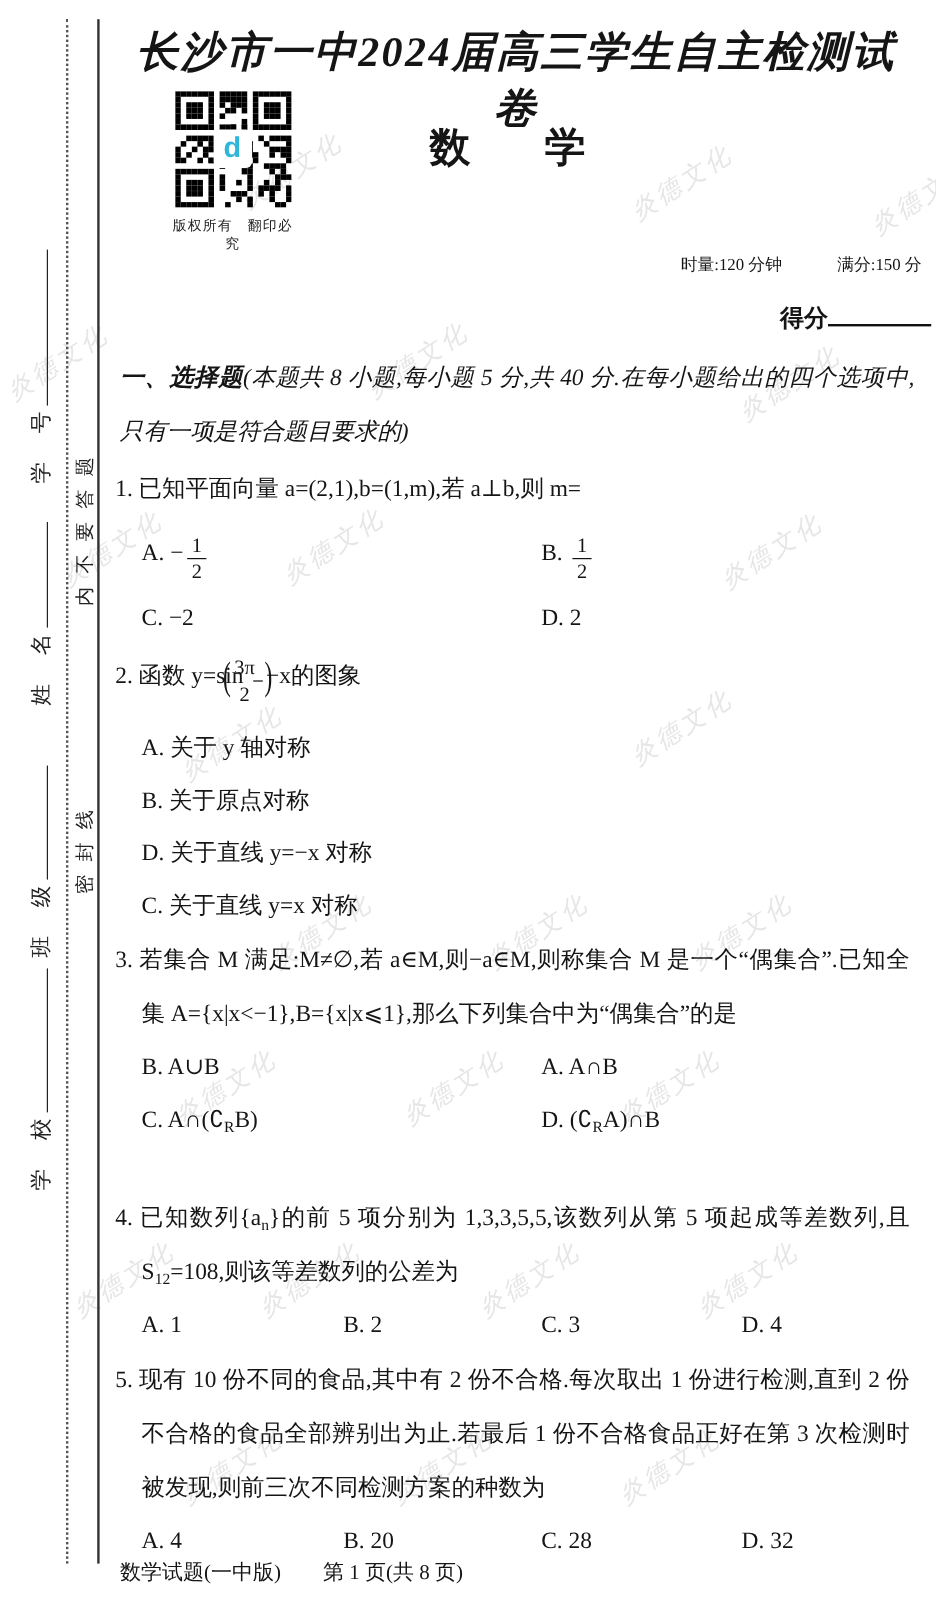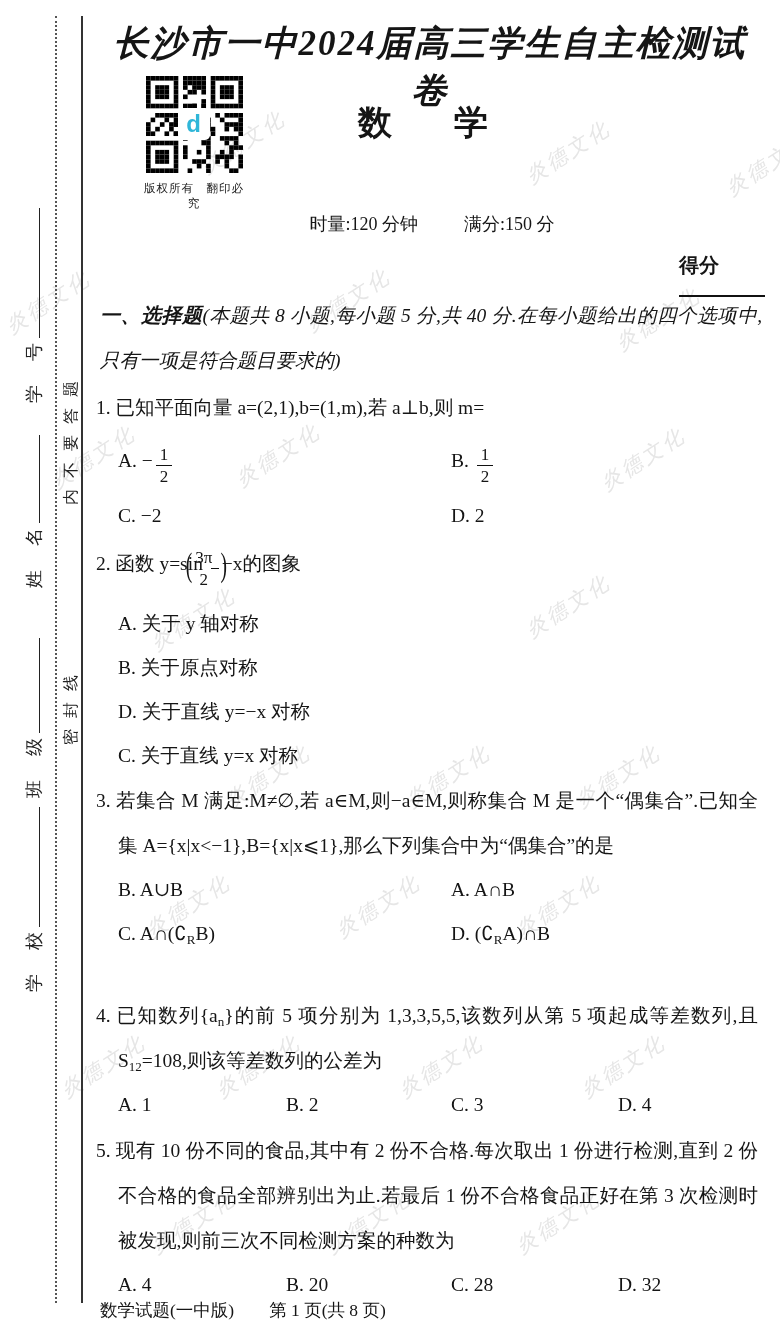--- a/index.html
+++ b/index.html
@@ -20,24 +20,24 @@
   .title{position:absolute;left:96px;right:16px;top:20px;text-align:center;font-size:35px;
          font-weight:bold;font-style:italic;letter-spacing:2px;z-index:2;}
   .qr-wrap{position:absolute;left:139px;top:76px;width:110px;text-align:center;z-index:2;}
   .qr-box{position:relative;width:97px;height:97px;margin:0 auto;}
   .qr-logo{position:absolute;left:32px;top:32px;width:32px;height:32px;background:#fff;
            border-radius:5px;display:flex;align-items:center;justify-content:center;}
   .qr-logo span{color:#2fb6d8;font-family:"Liberation Sans",sans-serif;font-weight:bold;font-size:24px;}
   .qr-caption{margin-top:8px;font-size:11.5px;font-family:"Liberation Sans",sans-serif;color:#222;letter-spacing:1px;}
   .subject{position:absolute;left:96px;right:16px;top:100px;text-align:center;font-size:34px;
            font-weight:bold;font-family:"Liberation Sans",sans-serif;letter-spacing:14px;z-index:2;}
-  .meta{position:absolute;left:96px;right:12px;top:212px;text-align:center;font-size:18px;z-index:2;}
+  .meta{position:absolute;left:96px;right:12px;top:212px;text-align:right;font-size:14px;z-index:2;}
   .meta .gap{display:inline-block;width:46px;}
   .score{position:absolute;left:650px;top:252px;font-size:20px;font-weight:bold;
-         font-family:"Liberation Sans",sans-serif;z-index:2;margin-left:29px;}
+         font-family:"Liberation Sans",sans-serif;z-index:2;}
   .score .blank2{display:inline-block;width:86px;border-bottom:2px solid #111;height:16px;}
   
   .sec-head{position:absolute;left:100px;width:662px;top:293px;line-height:45px;font-size:19.5px;
             text-align:justify;z-index:2;font-style:italic;}
   .sec-bold{font-weight:bold;font-family:"Liberation Sans",sans-serif;font-size:20px;}
   .q{position:absolute;left:96px;width:662px;font-size:19.5px;line-height:45px;z-index:2;}
   .stem{padding-left:22px;text-indent:-22px;text-align:justify;}
   .oneline{line-height:36px;}
   .opts2{display:grid;grid-template-columns:333px 1fr;padding-left:22px;line-height:44px;}
   .opts4{display:grid;grid-template-columns:168px 165px 167px 1fr;padding-left:22px;line-height:44px;}

